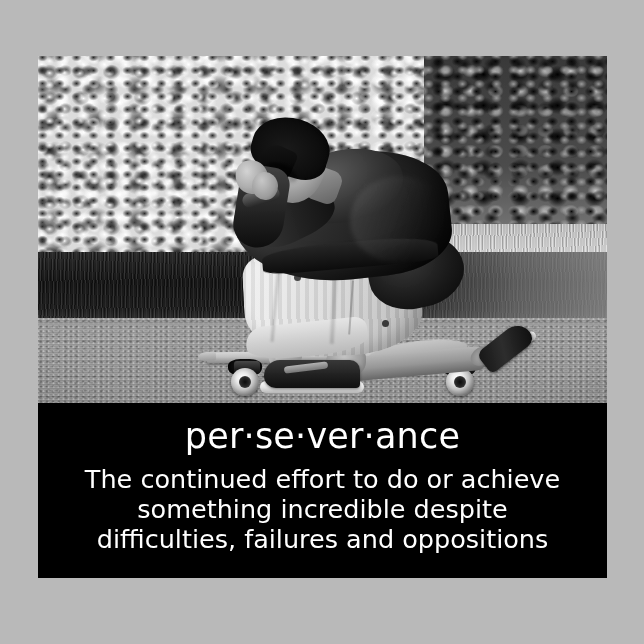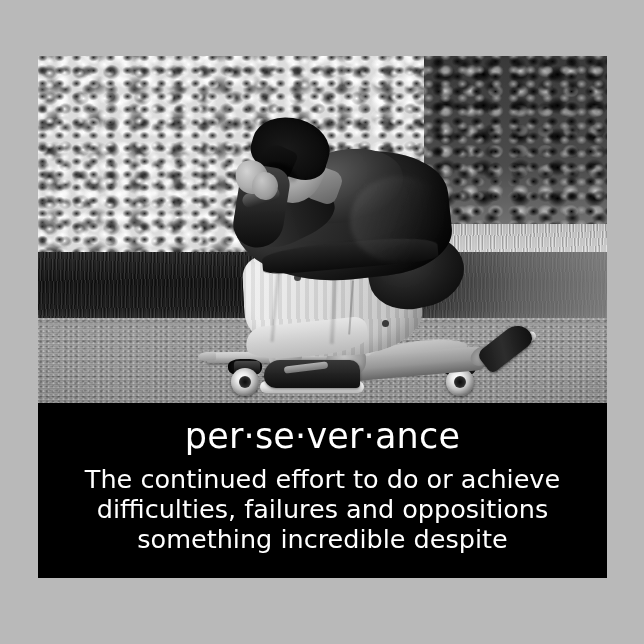--- a/index.html
+++ b/index.html
@@ -501,18 +501,18 @@
       <div class="layer" id="fist2"></div>
     </div>
 
     <div class="layer" id="vignette"></div>
   </div>
 
   <div id="caption">
     <div id="headword">per·se·ver·ance</div>
     <div id="definition">
       <div>The continued effort to do or achieve</div>
+      <div>something incredible despite</div>
       <div>difficulties, failures and oppositions</div>
-      <div>something incredible despite</div>
     </div>
   </div>
 
 </div>
 
 </body></html>

